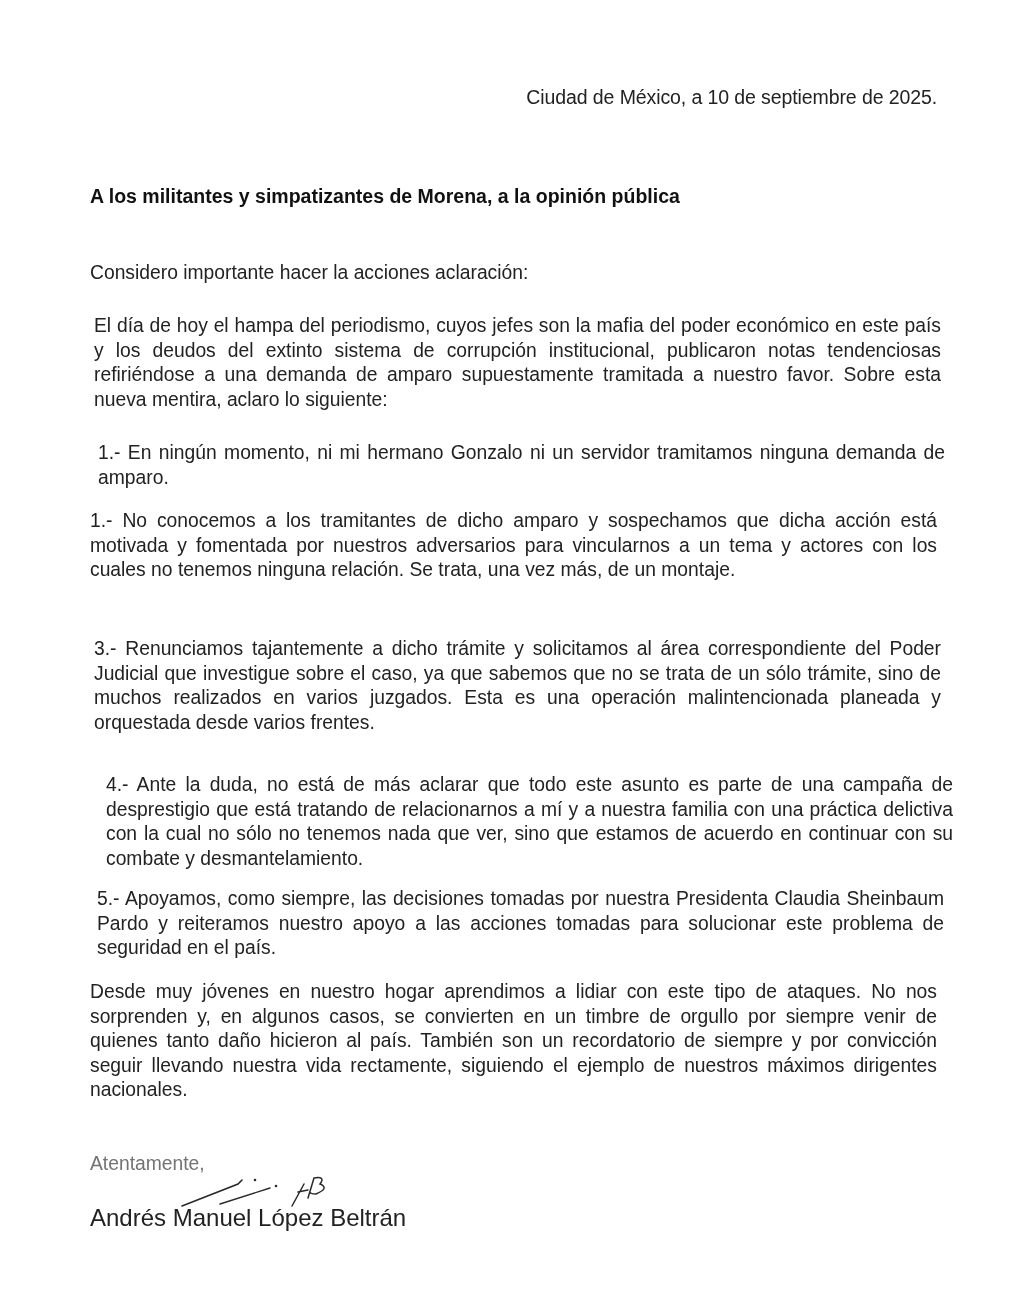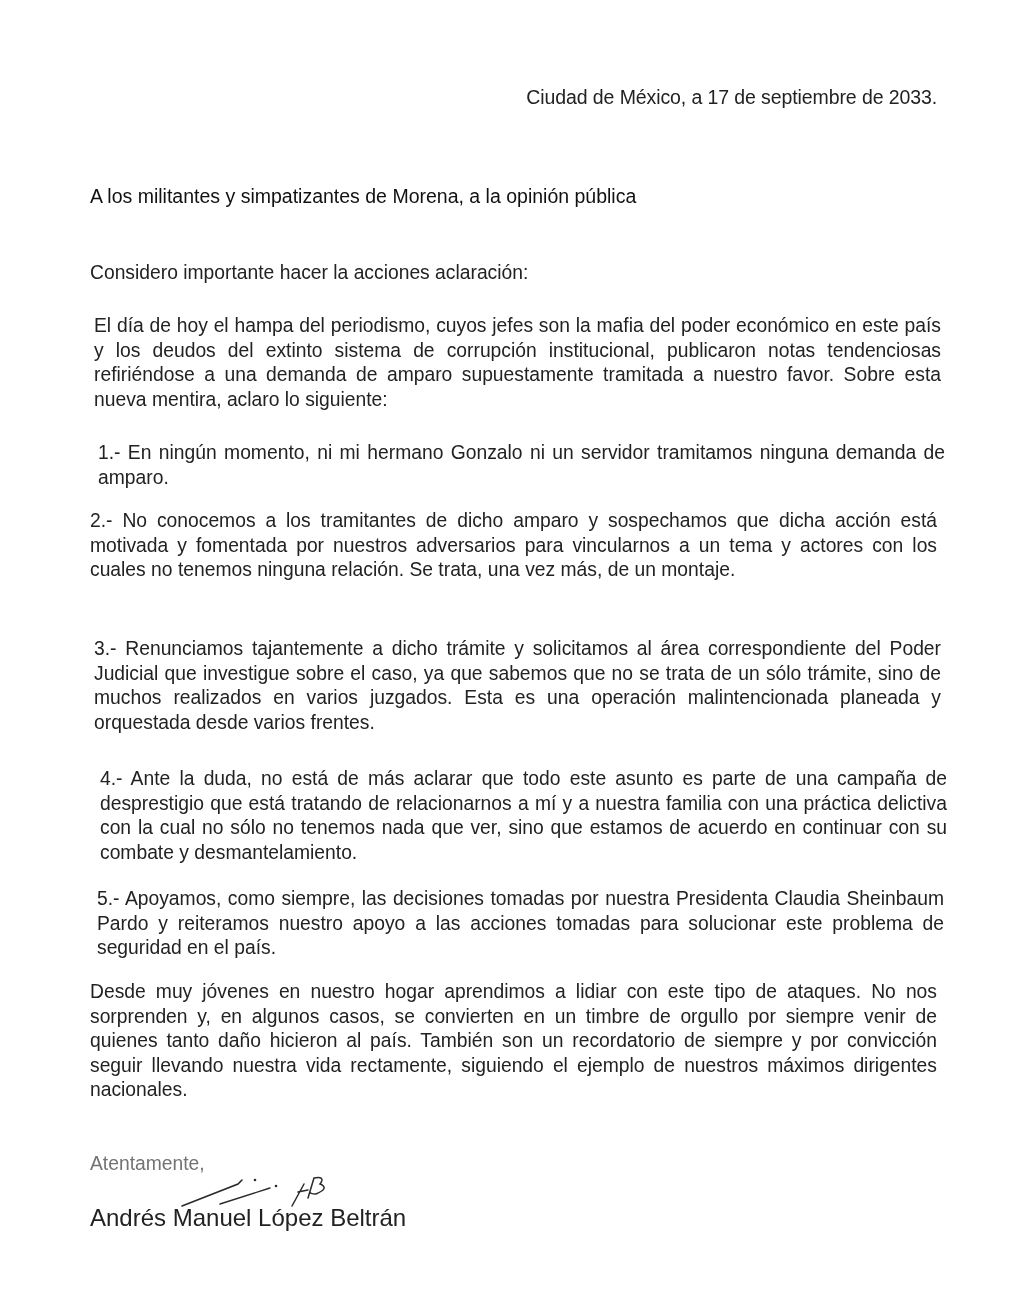--- a/index.html
+++ b/index.html
@@ -28,21 +28,21 @@
       font-size: 19.5px;
       letter-spacing: -0.1px;
       white-space: nowrap;
       color: #222;
     }
     .salutation {
       position: absolute;
       top: 185px;
       left: 0;
       font-size: 19.5px;
-      font-weight: normal;
+      font-weight: bold;
       white-space: nowrap;
       color: #111;
     }
     .body-text {
       position: absolute;
       left: 0;
       width: 847px;
       font-size: 19.3px;
       line-height: 24.5px;
       text-align: justify;
@@ -76,30 +76,30 @@
       left: 0;
       font-size: 24px;
       color: #222;
       white-space: nowrap;
     }
   </style>
 </head>
 <body>
 
 <div class="page">
-  <div class="date">Ciudad de México, a 17 de septiembre de 2033.</div>
+  <div class="date">Ciudad de México, a 10 de septiembre de 2025.</div>
   <div class="salutation">A los militantes y simpatizantes de Morena, a la opinión pública</div>
 
   <p class="body-text intro" style="margin:0">Considero importante hacer la acciones aclaración:</p>
   <p class="body-text p-main" style="margin:4px">El día de hoy el hampa del periodismo, cuyos jefes son la mafia del poder económico en este país y los deudos del extinto sistema de corrupción institucional, publicaron notas tendenciosas refiriéndose a una demanda de amparo supuestamente tramitada a nuestro favor. Sobre esta nueva mentira, aclaro lo siguiente:</p>
 
   <p class="body-text p1" style="margin:8px">1.- En ningún momento, ni mi hermano Gonzalo ni un servidor tramitamos ninguna demanda de amparo.</p>
-  <p class="body-text p2" style="margin:0">2.- No conocemos a los tramitantes de dicho amparo y sospechamos que dicha acción está motivada y fomentada por nuestros adversarios para vincularnos a un tema y actores con los cuales no tenemos ninguna relación. Se trata, una vez más, de un montaje.</p>
+  <p class="body-text p2" style="margin:0">1.- No conocemos a los tramitantes de dicho amparo y sospechamos que dicha acción está motivada y fomentada por nuestros adversarios para vincularnos a un tema y actores con los cuales no tenemos ninguna relación. Se trata, una vez más, de un montaje.</p>
   <p class="body-text p3" style="margin:4px">3.- Renunciamos tajantemente a dicho trámite y solicitamos al área correspondiente del Poder Judicial que investigue sobre el caso, ya que sabemos que no se trata de un sólo trámite, sino de muchos realizados en varios juzgados. Esta es una operación malintencionada planeada y orquestada desde varios frentes.</p>
-  <p class="body-text p4" style="margin:10px">4.- Ante la duda, no está de más aclarar que todo este asunto es parte de una campaña de desprestigio que está tratando de relacionarnos a mí y a nuestra familia con una práctica delictiva con la cual no sólo no tenemos nada que ver, sino que estamos de acuerdo en continuar con su combate y desmantelamiento.</p>
+  <p class="body-text p4" style="margin:16px">4.- Ante la duda, no está de más aclarar que todo este asunto es parte de una campaña de desprestigio que está tratando de relacionarnos a mí y a nuestra familia con una práctica delictiva con la cual no sólo no tenemos nada que ver, sino que estamos de acuerdo en continuar con su combate y desmantelamiento.</p>
   <p class="body-text p5" style="margin:7px">5.- Apoyamos, como siempre, las decisiones tomadas por nuestra Presidenta Claudia Sheinbaum Pardo y reiteramos nuestro apoyo a las acciones tomadas para solucionar este problema de seguridad en el país.</p>
 
   <p class="body-text closing-para" style="margin:0">Desde muy jóvenes en nuestro hogar aprendimos a lidiar con este tipo de ataques. No nos sorprenden y, en algunos casos, se convierten en un timbre de orgullo por siempre venir de quienes tanto daño hicieron al país. También son un recordatorio de siempre y por convicción seguir llevando nuestra vida rectamente, siguiendo el ejemplo de nuestros máximos dirigentes nacionales.</p>
 
   <div class="closing">Atentamente,</div>
 
   <svg class="signature" viewBox="0 0 150 40">
     <path d="M2 36 L58 14 L62 10" stroke="#2a2a2a" stroke-width="1.6" fill="none" stroke-linecap="round"></path>
     <path d="M40 34 L90 18" stroke="#2a2a2a" stroke-width="1.4" fill="none" stroke-linecap="round"></path>
     <circle cx="75" cy="10" r="1.3" fill="#2a2a2a"></circle>

